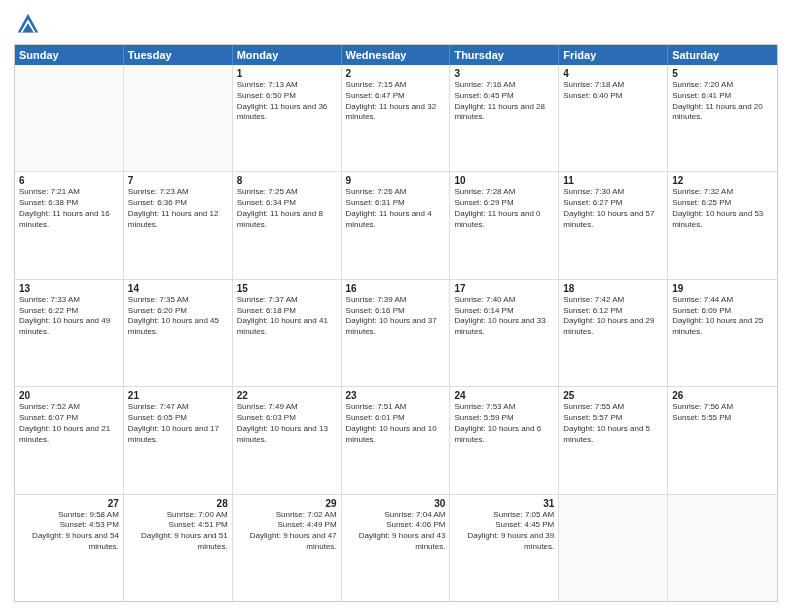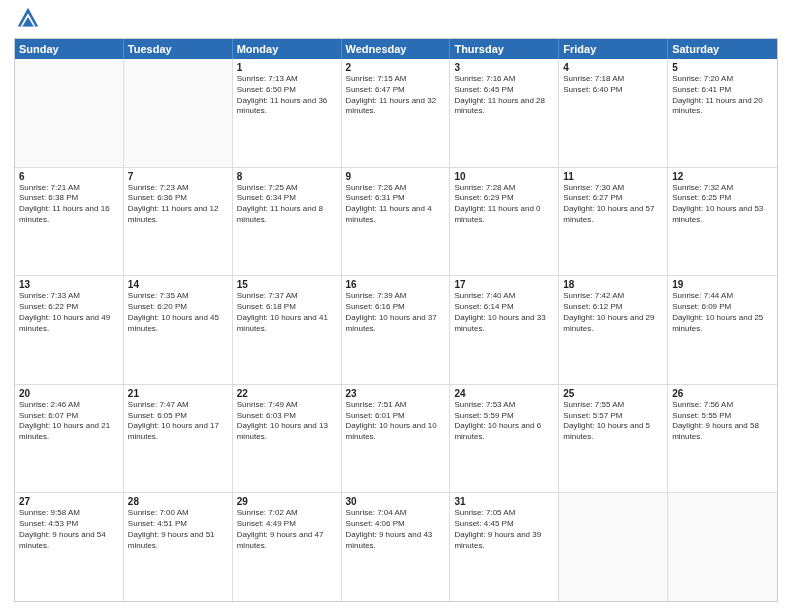--- a/index.html
+++ b/index.html
@@ -6,21 +6,21 @@
     body {
       font-family: Arial, sans-serif;
       background: #fff;
       width: 792px;
       height: 612px;
       overflow: hidden;
     }
     .page {
       width: 792px;
       height: 612px;
-      padding: 4px 14px 10px 14px;
+      padding: 10px 14px 10px 14px;
       display: flex;
       flex-direction: column;
     }
     .header {
       display: flex;
       justify-content: space-between;
       align-items: flex-start;
       margin-bottom: 6px;
     }
     .logo {
@@ -75,21 +75,21 @@
       flex: 1;
       display: flex;
       flex-direction: column;
     }
     .cal-row {
       display: grid;
       grid-template-columns: repeat(7, 1fr);
       flex: 1;
       border-bottom: 1px solid #ddd;
     }
-    .cal-row:last-child { border-bottom: none; }
+    .cal-row:last-child { border-bottom: none; text-align: right; }
     .cal-cell {
       border-right: 1px solid #ddd;
       padding: 3px 4px;
       font-size: 8.5px;
       color: #333;
       min-height: 0;
       overflow: hidden;
       background: #fff;
     }
     .cal-cell:last-child { border-right: none; }
@@ -256,21 +256,21 @@
           <div class="cal-cell">
             <div class="day-num">19</div>
             <div class="cell-text">Sunrise: 7:44 AM</div>
             <div class="cell-text">Sunset: 6:09 PM</div>
             <div class="cell-text">Daylight: 10 hours and 25 minutes.</div>
           </div>
         </div>
         <div class="cal-row">
           <div class="cal-cell">
             <div class="day-num">20</div>
-            <div class="cell-text">Sunrise: 2:46 AM</div>
+            <div class="cell-text">Sunrise: 7:52 AM</div>
             <div class="cell-text">Sunset: 6:07 PM</div>
             <div class="cell-text">Daylight: 10 hours and 21 minutes.</div>
           </div>
           <div class="cal-cell">
             <div class="day-num">21</div>
             <div class="cell-text">Sunrise: 7:47 AM</div>
             <div class="cell-text">Sunset: 6:05 PM</div>
             <div class="cell-text">Daylight: 10 hours and 17 minutes.</div>
           </div>
           <div class="cal-cell">
@@ -294,21 +294,20 @@
           <div class="cal-cell">
             <div class="day-num">25</div>
             <div class="cell-text">Sunrise: 7:55 AM</div>
             <div class="cell-text">Sunset: 5:57 PM</div>
             <div class="cell-text">Daylight: 10 hours and 5 minutes.</div>
           </div>
           <div class="cal-cell">
             <div class="day-num">26</div>
             <div class="cell-text">Sunrise: 7:56 AM</div>
             <div class="cell-text">Sunset: 5:55 PM</div>
-            <div class="cell-text">Daylight: 9 hours and 58 minutes.</div>
           </div>
         </div>
         <div class="cal-row">
           <div class="cal-cell">
             <div class="day-num">27</div>
             <div class="cell-text">Sunrise: 9:58 AM</div>
             <div class="cell-text">Sunset: 4:53 PM</div>
             <div class="cell-text">Daylight: 9 hours and 54 minutes.</div>
           </div>
           <div class="cal-cell">

